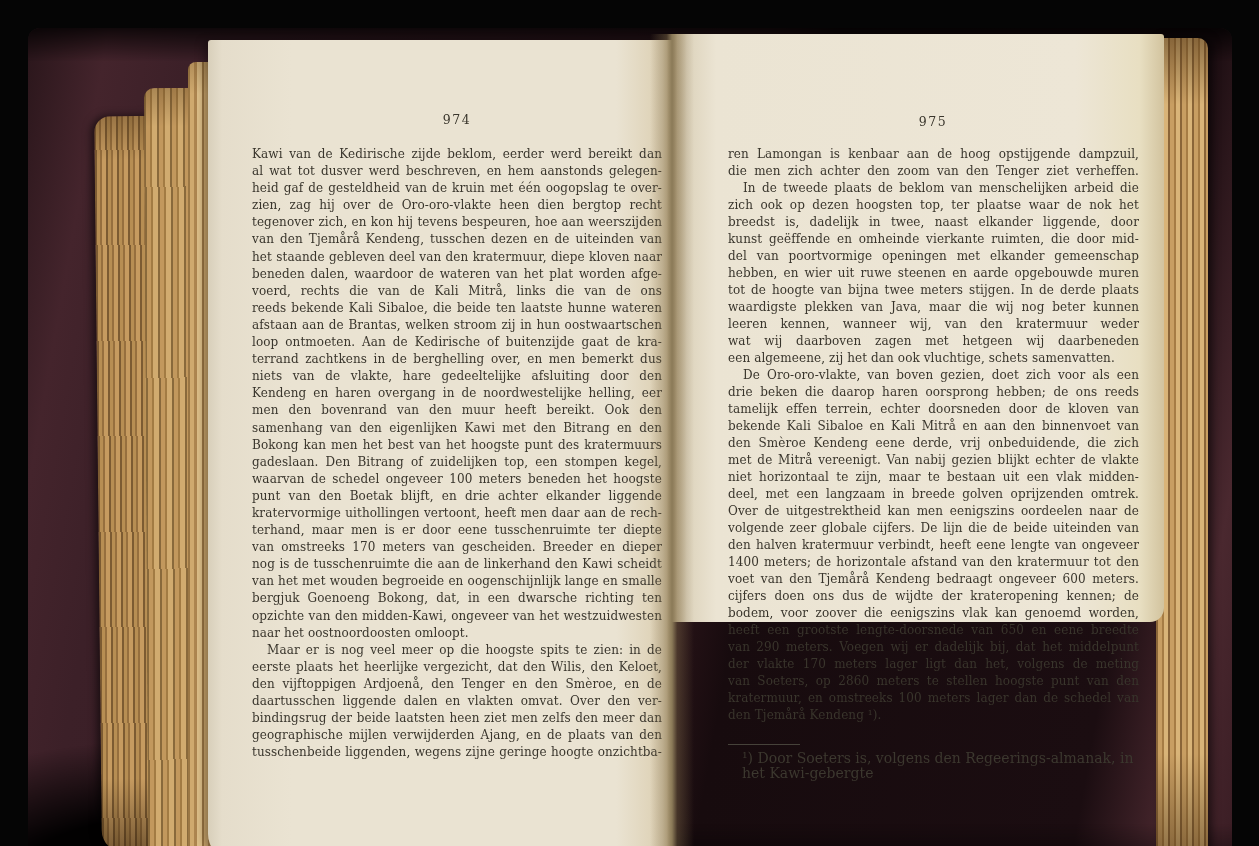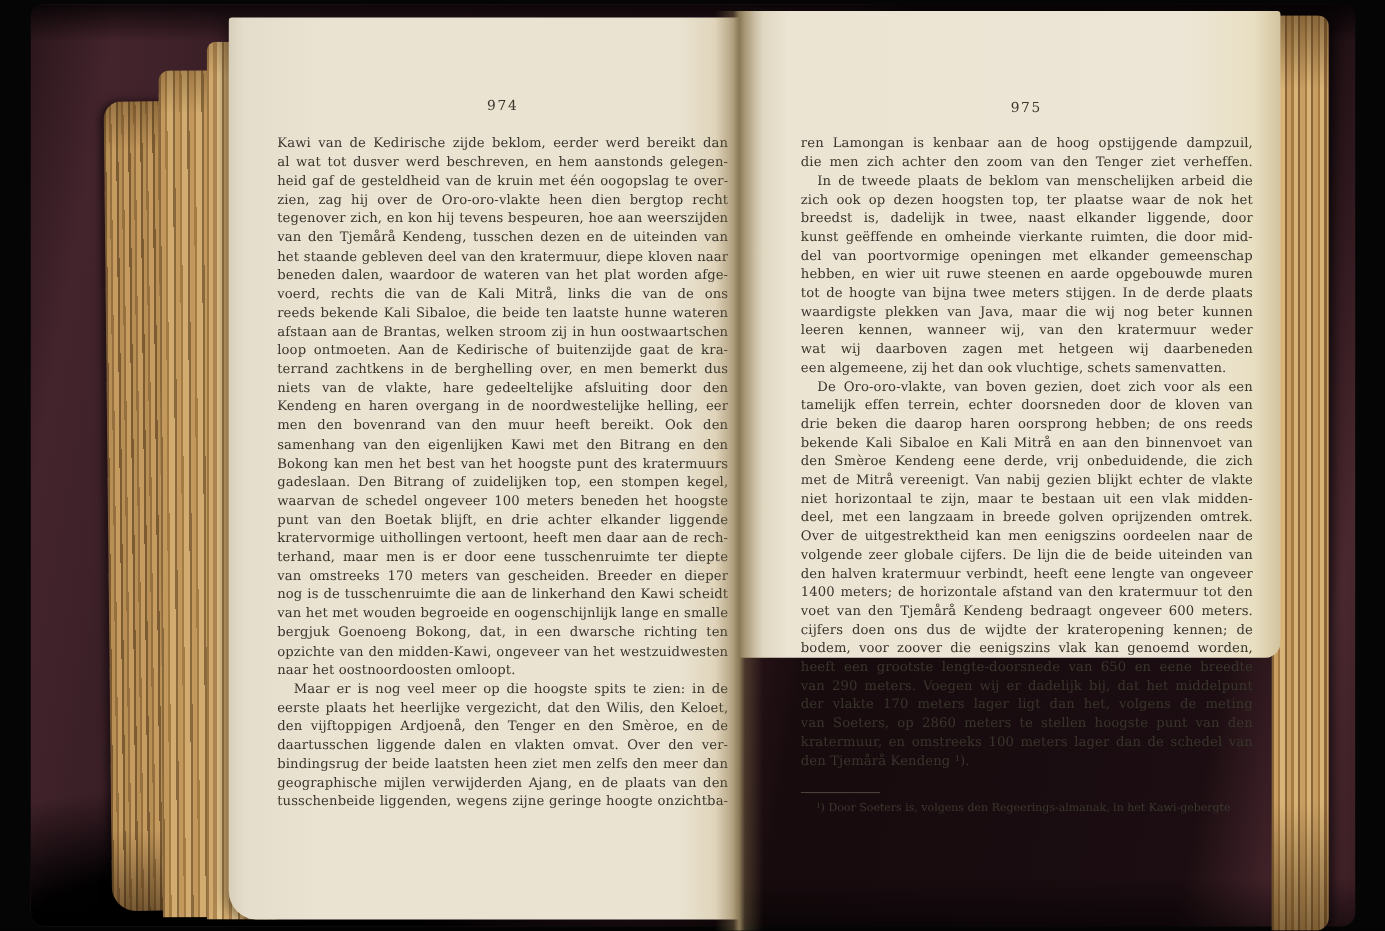--- a/index.html
+++ b/index.html
@@ -1,21 +1,21 @@
 <!DOCTYPE html>
 <html><head>
 <meta charset="utf-8">
 <style>
   html,body { margin:0; padding:0; }
   body {
     width:1259px; height:846px; position:relative; overflow:hidden;
     background:#050505;
     font-family:"DejaVu Serif", serif;
   }
-  .scene { position:absolute; inset:0; }
+  .scene { position:absolute; inset:0;margin-top:24px; }
 
   
   .cover {
     position:absolute; left:28px; top:4px; width:1204px; height:838px;
     border-radius:12px;
     background:
       linear-gradient(100deg, #2a161b 0%, #44242c 6%, #3c2028 12%, #331a21 45%, #2a1419 55%, #170b0e 60%, #1b0d11 88%, #4a282f 95%, #3a1d24 100%);
   }
   .cover-shading {
     position:absolute; left:28px; top:4px; width:1204px; height:838px;
@@ -99,21 +99,21 @@
   .page-right .tl { height:17px; line-height:17px; }
   .tl.ind { padding-left:15px; }
   .tl.end { text-align:right; text-align-last:left; }
 
   .fn-rule {
     position:absolute; left:0; top:598px; width:72px; height:0;
     border-top:1.4px solid #46423a;
   }
   .fn-line {
     position:absolute; left:0; top:605px; width:411px;
-    font-size:10px; line-height:15px; color:#3c382f;
+    font-size:14px; line-height:15px; color:#3c382f;
     padding-left:14px; box-sizing:border-box;
   }
 </style>
 </head>
 <body>
 
 <div class="scene">
 
   <div class="cover"></div>
   <div class="cover-shading"></div>
@@ -177,22 +177,22 @@
         <div class="tl">breedst is, dadelijk in twee, naast elkander liggende, door</div>
         <div class="tl">kunst geëffende en omheinde vierkante ruimten, die door mid-</div>
         <div class="tl">del van poortvormige openingen met elkander gemeenschap</div>
         <div class="tl">hebben, en wier uit ruwe steenen en aarde opgebouwde muren</div>
         <div class="tl">tot de hoogte van bijna twee meters stijgen. In de derde plaats</div>
         <div class="tl">waardigste plekken van Java, maar die wij nog beter kunnen</div>
         <div class="tl">leeren kennen, wanneer wij, van den kratermuur weder afdalende,</div>
         <div class="tl">wat wij daarboven zagen met hetgeen wij daarbeneden opmerken, in</div>
         <div class="tl end">een algemeene, zij het dan ook vluchtige, schets samenvatten.</div>
         <div class="tl ind">De Oro-oro-vlakte, van boven gezien, doet zich voor als een</div>
+        <div class="tl">drie beken die daarop haren oorsprong hebben; de ons reeds</div>
         <div class="tl">tamelijk effen terrein, echter doorsneden door de kloven van</div>
-        <div class="tl">drie beken die daarop haren oorsprong hebben; de ons reeds</div>
         <div class="tl">bekende Kali Sibaloe en Kali Mitrå en aan den binnenvoet van</div>
         <div class="tl">den Smèroe Kendeng eene derde, vrij onbeduidende, die zich</div>
         <div class="tl">met de Mitrå vereenigt. Van nabij gezien blijkt echter de vlakte</div>
         <div class="tl">niet horizontaal te zijn, maar te bestaan uit een vlak midden-</div>
         <div class="tl">deel, met een langzaam in breede golven oprijzenden omtrek.</div>
         <div class="tl">Over de uitgestrektheid kan men eenigszins oordeelen naar de</div>
         <div class="tl">volgende zeer globale cijfers. De lijn die de beide uiteinden van</div>
         <div class="tl">den halven kratermuur verbindt, heeft eene lengte van ongeveer</div>
         <div class="tl">1400 meters; de horizontale afstand van den kratermuur tot den</div>
         <div class="tl">voet van den Tjemårå Kendeng bedraagt ongeveer 600 meters. Deze</div>

